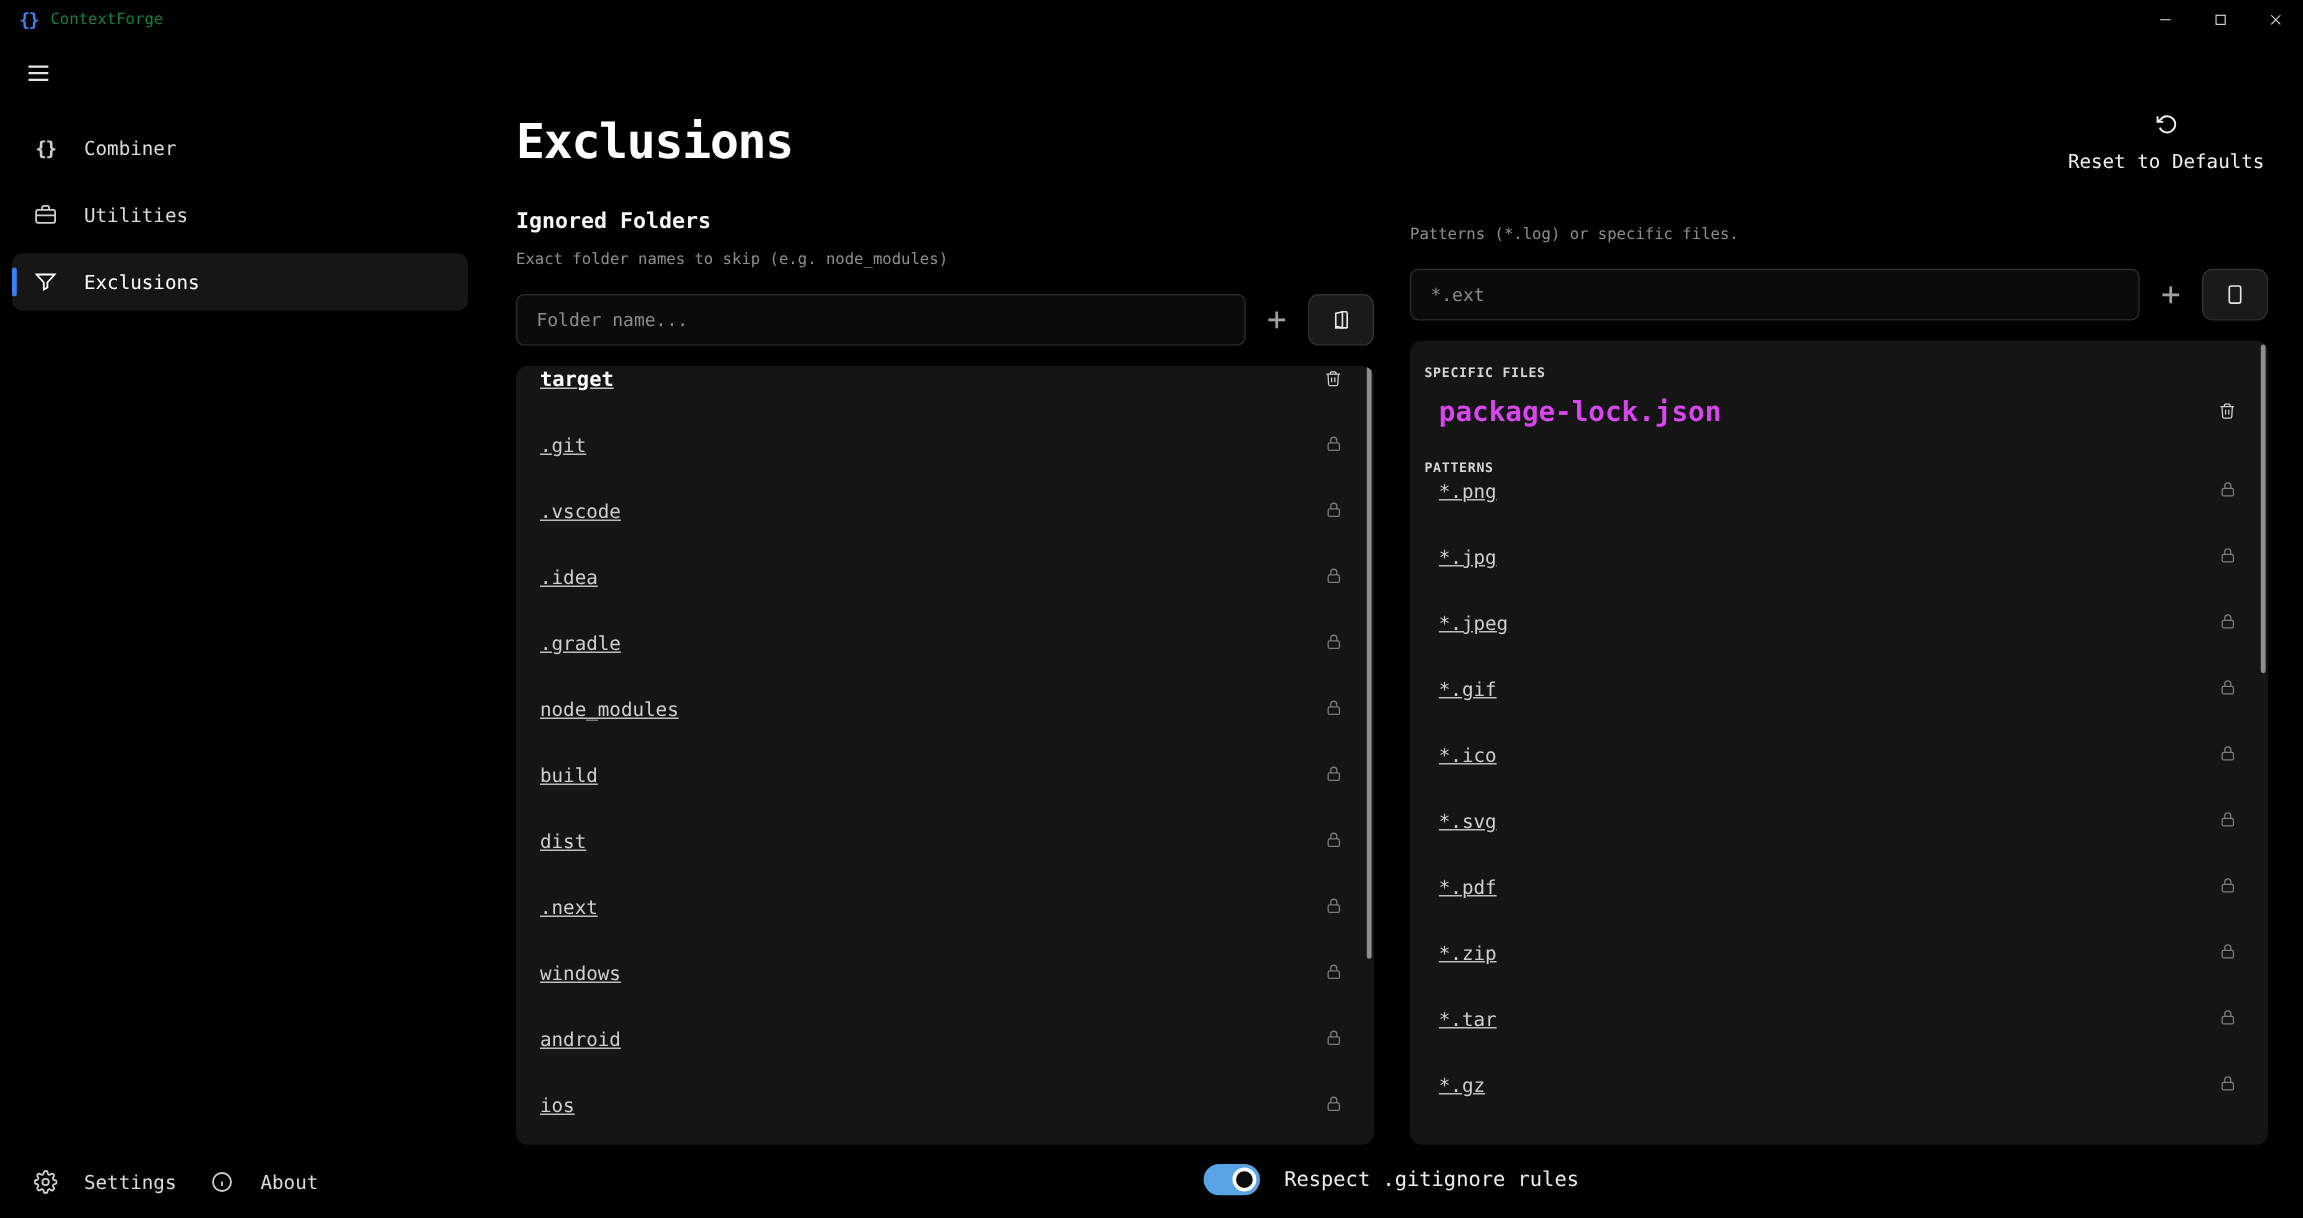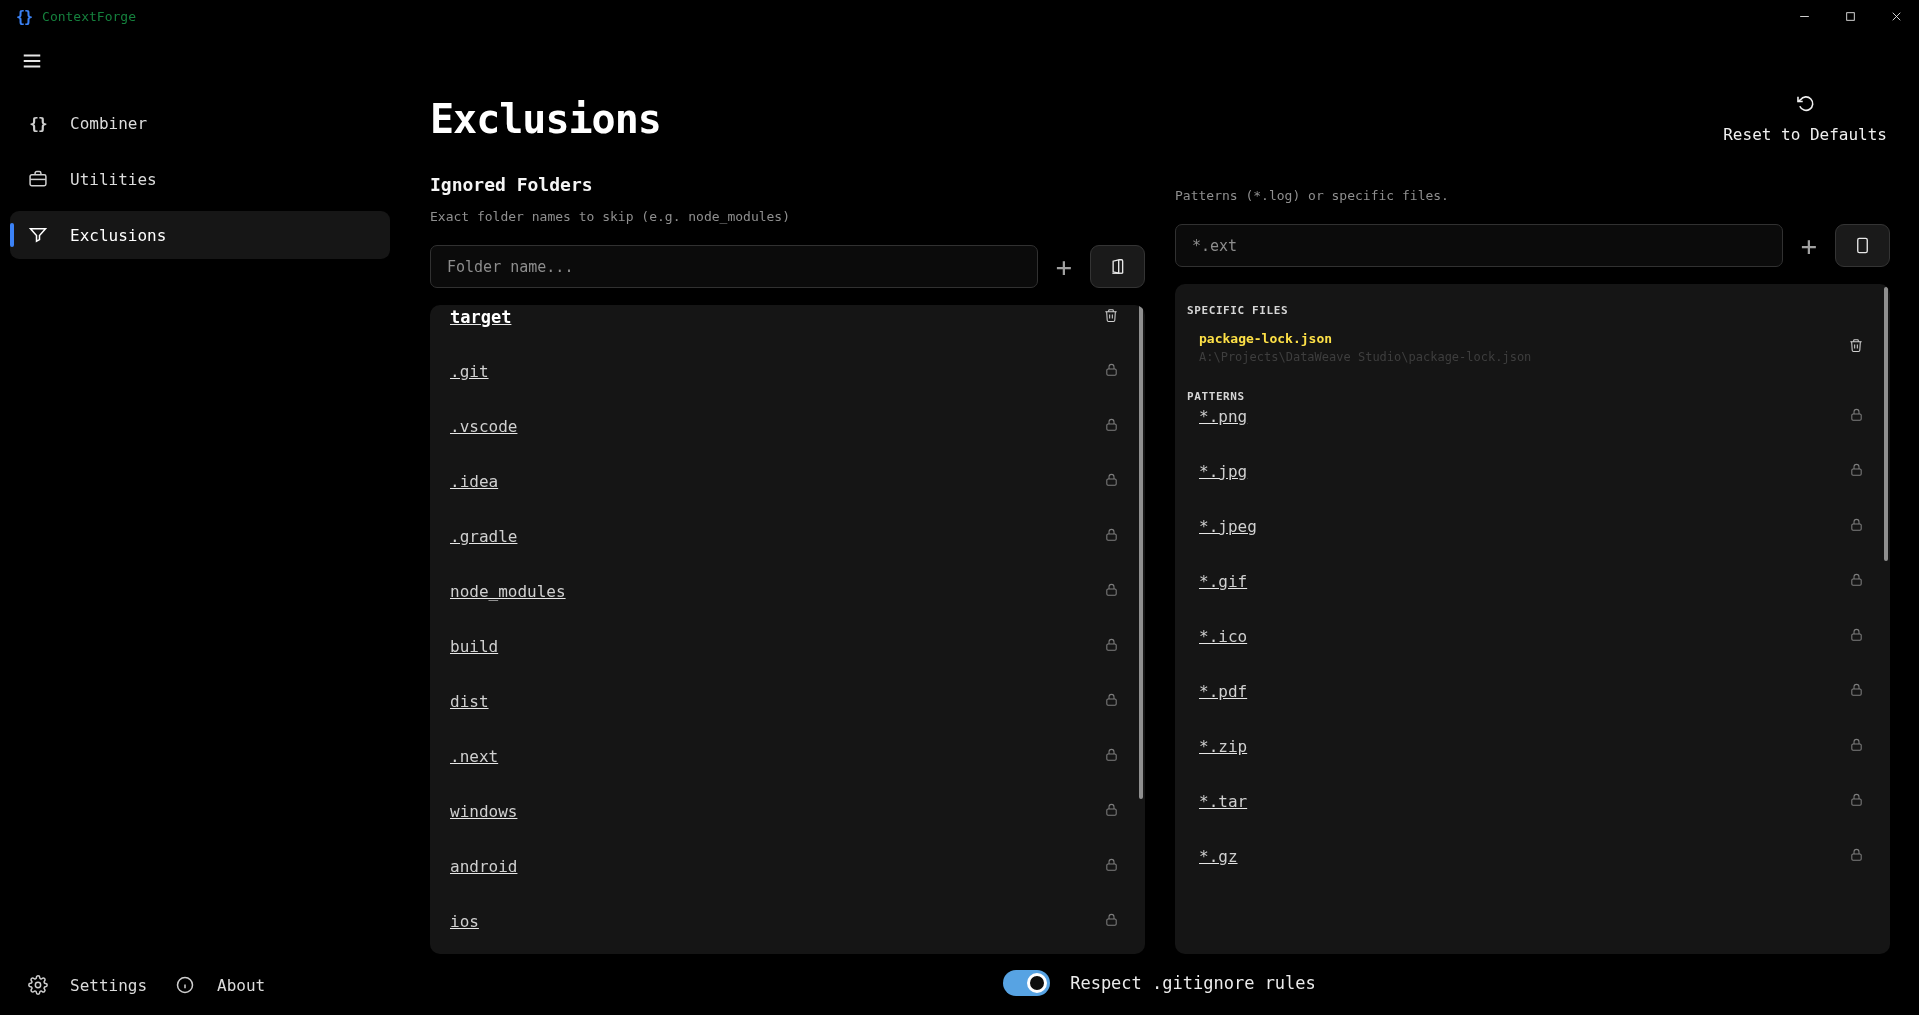--- a/index.html
+++ b/index.html
@@ -52,21 +52,21 @@
   .list-panel { position:relative; margin-top:17px; flex:1; background:#151515; border-radius:10px; overflow:hidden; padding-top:2px; }
   .row { height:55px; display:flex; align-items:flex-start; padding:0 26px 0 20px;text-decoration:underline; }
   .row .name { flex:1; font-size:16px; color:#cfcfcf; }
   .row.custom .name { color:#ffffff; font-weight:bold; font-size:17px; }
   .icon-lock svg { width:15px; height:16px; stroke:#7d7d7d; stroke-width:1.7; fill:none; }
   .icon-trash svg { width:16px; height:17px; stroke:#d0d0d0; stroke-width:1.6; fill:none; }
 
   .section-label { margin:18px 0 4px 12px; font-size:11px; font-weight:bold; letter-spacing:0.6px; color:#d6d6d6; }
   .file-row { display:flex; align-items:center; padding:10px 26px 8px 24px; }
   .file-info { flex:1; min-width:0; }
-  .file-name { font-size:13px; font-weight:bold; color:#fde047; }
+  .file-name { font-size:23px; font-weight:bold; color:#d946ef; }
   .file-path { font-size:12px; color:#3e3e3e; margin-top:4px; white-space:nowrap; overflow:hidden; }
   .patterns-list .row { padding-left:24px; }
 
   .vscroll { position:absolute; top:0; width:4px; border-radius:2px; background:#8f8f8f; }
   .vscroll.left-thumb { right:2px; height:494px; margin-top:0; top:0; }
   .vscroll.right-thumb { right:2px; height:274px; top:3px; }
 
   
   .footer { position:absolute; left:0; right:0; bottom:10px; height:44px; display:flex; align-items:center; justify-content:center; gap:20px; }
   .toggle { position:relative; width:47px; height:26px; border-radius:13px; background:#3a3a3a; }
@@ -331,21 +331,20 @@
               </svg>
           </div>
         </div>
         <div class="list-panel">
           <div class="section-label">SPECIFIC FILES</div>
           <div>
 
               <div class="file-row">
                 <div class="file-info">
                   <div class="file-name">package-lock.json</div>
-                  <div class="file-path">A:\Projects\DataWeave Studio\package-lock.json</div>
                 </div>
                 <span class="icon-trash">
                   <svg viewBox="0 0 24 24">
                     <path d="M3.5 6.5h17"></path>
                     <path d="M8.5 6.5V4.8A1.3 1.3 0 0 1 9.8 3.5h4.4a1.3 1.3 0 0 1 1.3 1.3v1.7"></path>
                     <path d="M18.5 6.5 17.7 19a2 2 0 0 1-2 1.9H8.3a2 2 0 0 1-2-1.9L5.5 6.5"></path>
                     <path d="M10 10.5v6M14 10.5v6"></path>
                   </svg>
                 </span>
               </div>
@@ -396,20 +395,29 @@
               <div class="row">
                 <span class="name">*.ico</span>
                 <span class="icon-lock">
                   <svg viewBox="0 0 24 24">
                     <rect x="4.5" y="10.5" width="15" height="10" rx="2"></rect>
                     <path d="M8 10.5V7a4 4 0 0 1 8 0v3.5"></path>
                   </svg>
                 </span>
               </div>
 
+              <div class="row">
+                <span class="name">*.svg</span>
+                <span class="icon-lock">
+                  <svg viewBox="0 0 24 24">
+                    <rect x="4.5" y="10.5" width="15" height="10" rx="2"></rect>
+                    <path d="M8 10.5V7a4 4 0 0 1 8 0v3.5"></path>
+                  </svg>
+                </span>
+              </div>
 
               <div class="row">
                 <span class="name">*.pdf</span>
                 <span class="icon-lock">
                   <svg viewBox="0 0 24 24">
                     <rect x="4.5" y="10.5" width="15" height="10" rx="2"></rect>
                     <path d="M8 10.5V7a4 4 0 0 1 8 0v3.5"></path>
                   </svg>
                 </span>
               </div>

